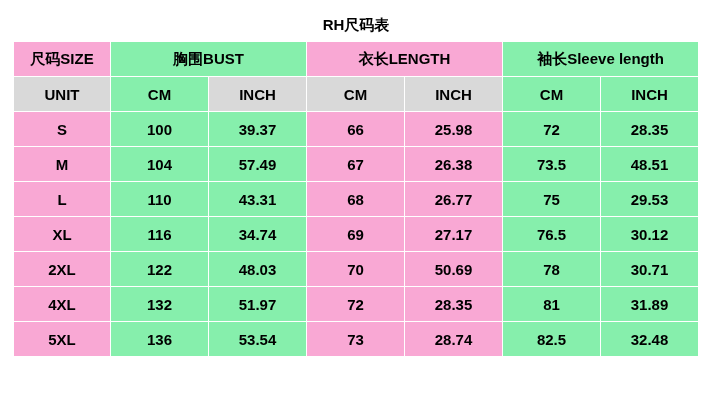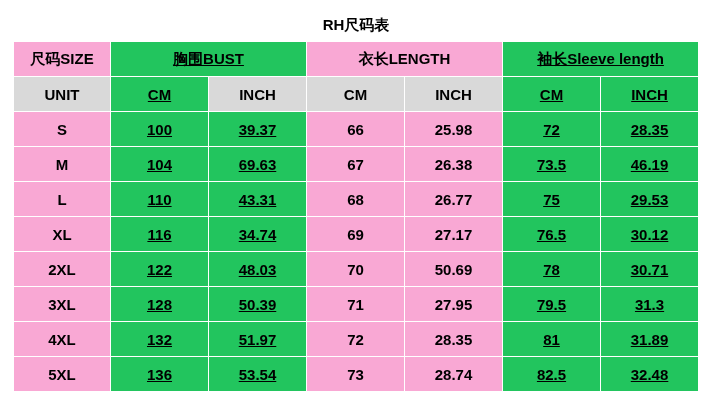--- a/index.html
+++ b/index.html
@@ -38,21 +38,21 @@
   
   .title-cell {
     font-size: 15px;
     font-weight: bold;
     background: #ffffff;
     border: 1px solid #ffffff !important;
     height: 32px !important;
   }
   
   .c-white { background: #f9a8d4; }
-  .c-blue  { background: #22c55e; text-decoration: underline; }
+  .c-blue  { background: #86efac; }
   .c-gray  { background: #d9d9d9; }
 
   
   .grp {
     font-size: 16px;
     font-weight: bold;
   }
   .unit-row td {
     font-size: 14px;
   }
@@ -100,25 +100,25 @@
         <td class="c-blue">100</td>
         <td class="c-blue">39.37</td>
         <td class="c-white">66</td>
         <td class="c-white">25.98</td>
         <td class="c-blue">72</td>
         <td class="c-blue">28.35</td>
       </tr>
       <tr>
         <td class="c-white">M</td>
         <td class="c-blue">104</td>
-        <td class="c-blue">69.63</td>
+        <td class="c-blue">57.49</td>
         <td class="c-white">67</td>
         <td class="c-white">26.38</td>
         <td class="c-blue">73.5</td>
-        <td class="c-blue">46.19</td>
+        <td class="c-blue">48.51</td>
       </tr>
       <tr>
         <td class="c-white">L</td>
         <td class="c-blue">110</td>
         <td class="c-blue">43.31</td>
         <td class="c-white">68</td>
         <td class="c-white">26.77</td>
         <td class="c-blue">75</td>
         <td class="c-blue">29.53</td>
       </tr>
@@ -134,29 +134,20 @@
       <tr>
         <td class="c-white">2XL</td>
         <td class="c-blue">122</td>
         <td class="c-blue">48.03</td>
         <td class="c-white">70</td>
         <td class="c-white">50.69</td>
         <td class="c-blue">78</td>
         <td class="c-blue">30.71</td>
       </tr>
       <tr>
-        <td class="c-white">3XL</td>
-        <td class="c-blue">128</td>
-        <td class="c-blue">50.39</td>
-        <td class="c-white">71</td>
-        <td class="c-white">27.95</td>
-        <td class="c-blue">79.5</td>
-        <td class="c-blue">31.3</td>
-      </tr>
-      <tr>
         <td class="c-white">4XL</td>
         <td class="c-blue">132</td>
         <td class="c-blue">51.97</td>
         <td class="c-white">72</td>
         <td class="c-white">28.35</td>
         <td class="c-blue">81</td>
         <td class="c-blue">31.89</td>
       </tr>
       <tr>
         <td class="c-white">5XL</td>

